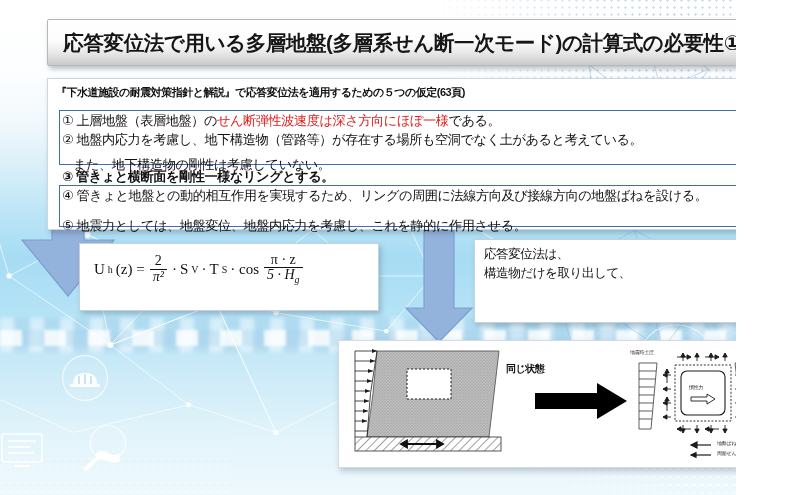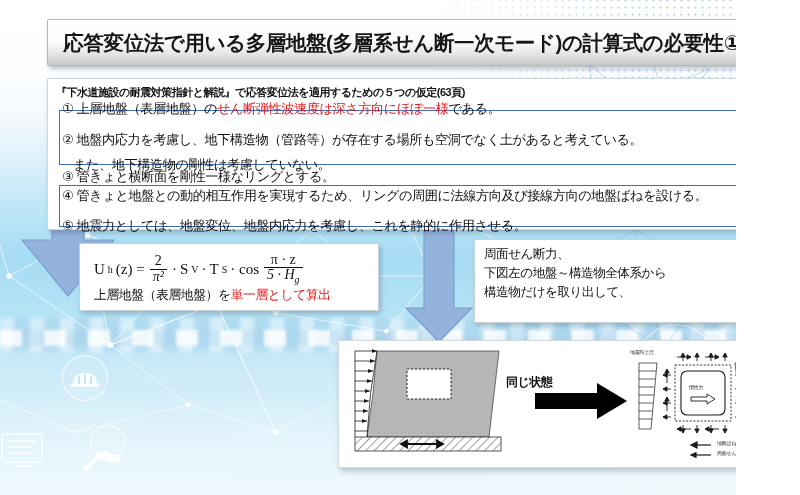--- a/index.html
+++ b/index.html
@@ -144,22 +144,22 @@
   #figure-box {
     position: absolute; left: 338px; top: 340px; width: 436px; height: 128px;
     background: #ffffff; border: 1px solid #d3dae1;
     box-shadow: 2px 3px 6px rgba(60,80,100,.30);
   }
   .fig-label {
     position: absolute; color: #1a1a1a; white-space: nowrap;
     font-size: 4.6px; letter-spacing: -0.2px;
   }
   #same-state {
-    position: absolute; left: 506px; top: 374px;
-    font-size: 12px; font-weight: 700; color: #111; letter-spacing: -0.5px;
+    position: absolute; left: 506px; top: 362px;
+    font-size: 10px; font-weight: 700; color: #111; letter-spacing: -0.5px;
   }
 </style>
 </head>
 <body>
 
 <div id="slide">
 
   <div class="bg-dots-tr"></div>
   <div class="bg-dots-br"></div>
   <div class="bg-dots-bl"></div>
@@ -250,34 +250,34 @@
     <path d="M20 0 L50 0 L50 86 L68 86 L35 120 L2 86 L20 86 Z" fill="#93b3dd" stroke="#7ba0d0" stroke-width="1.2"></path>
   </svg>
 
   <div id="assump-panel">
 
     <div id="assump-heading">『下水道施設の耐震対策指針と解説』で応答変位法を適用するための５つの仮定(63頁)</div>
 
     <div class="item-group" id="group-a"></div>
     <div class="item-group" id="group-b"></div>
 
-    <div class="item" style="top:21px;">
+    <div class="item" style="top:33px;">
       <span>①</span>
       <span>上層地盤（表層地盤）の</span><span class="red">せん断弾性波速度は深さ方向にほぼ一様</span><span>である。</span>
     </div>
 
     <div class="item" style="top:52px;">
       <span>②</span>
       <span>地盤内応力を考慮し、地下構造物（管路等）が存在する場所も空洞でなく土があると考えている。</span>
     </div>
     <div class="item item-free" style="top:70px;">
       <span>また、地下構造物の剛性は考慮していない。</span>
     </div>
 
-    <div class="item" style="top:89px;">
+    <div class="item" style="top:89px;font-weight:bold;">
       <span>③</span>
       <span>管きょと横断面を剛性一様なリングとする。</span>
     </div>
 
     <div class="item" style="top:108px;">
       <span>④</span>
       <span>管きょと地盤との動的相互作用を実現するため、リングの周囲に法線方向及び接線方向の地盤ばねを設ける。</span>
     </div>
 
     <div class="item" style="top:138px;">
@@ -300,28 +300,24 @@
         <span class="sub">V</span>
       <span>·</span>
       <span>T</span>
         <span class="sub">S</span>
       <span>· cos</span>
       <span class="frac">
         <span class="num">π · z</span>
         <span class="den"><span>5 · H</span><span class="sub">g</span></span>
       </span>
     </div>
-    <div id="formula-caption">
-      <span>上層地盤（表層地盤）を</span><span class="red">単一層として算出</span>
-    </div>
   </div>
 
   <div id="desc-box">
-    <div class="l">周面せん断力、</div>
-    <div class="l">下図左の地盤～構造物全体系から</div>
+    <div class="l">応答変位法は、</div>
     <div class="l">構造物だけを取り出して、</div>
   </div>
 
   <div id="figure-box">
     <svg viewBox="0 0 436 128" style="width:436px;height:128px;">
       <defs>
         <pattern id="soil" width="3" height="3" patternUnits="userSpaceOnUse">
           <rect width="3" height="3" fill="#bdbdbd"></rect>
           <circle cx="1" cy="1" r="0.55" fill="#8d8d8d"></circle>
           <circle cx="2.4" cy="2.3" r="0.45" fill="#9b9b9b"></circle>

